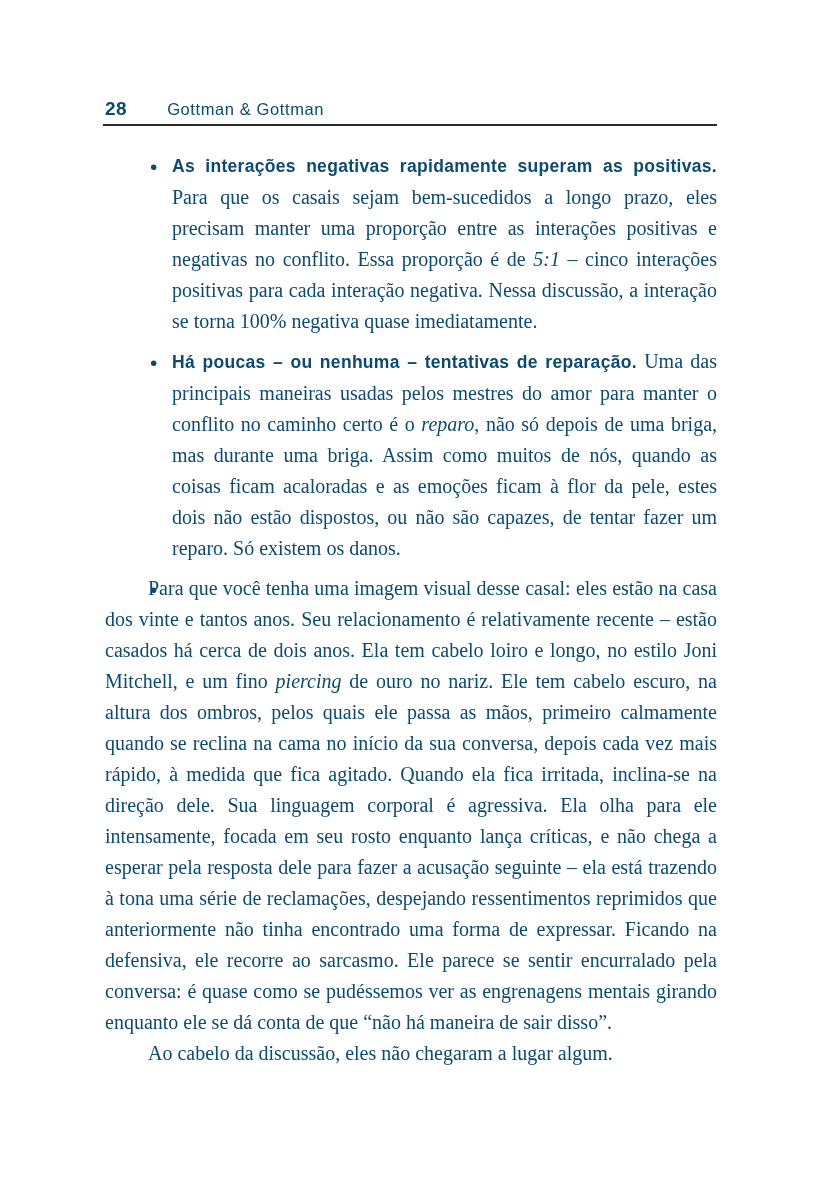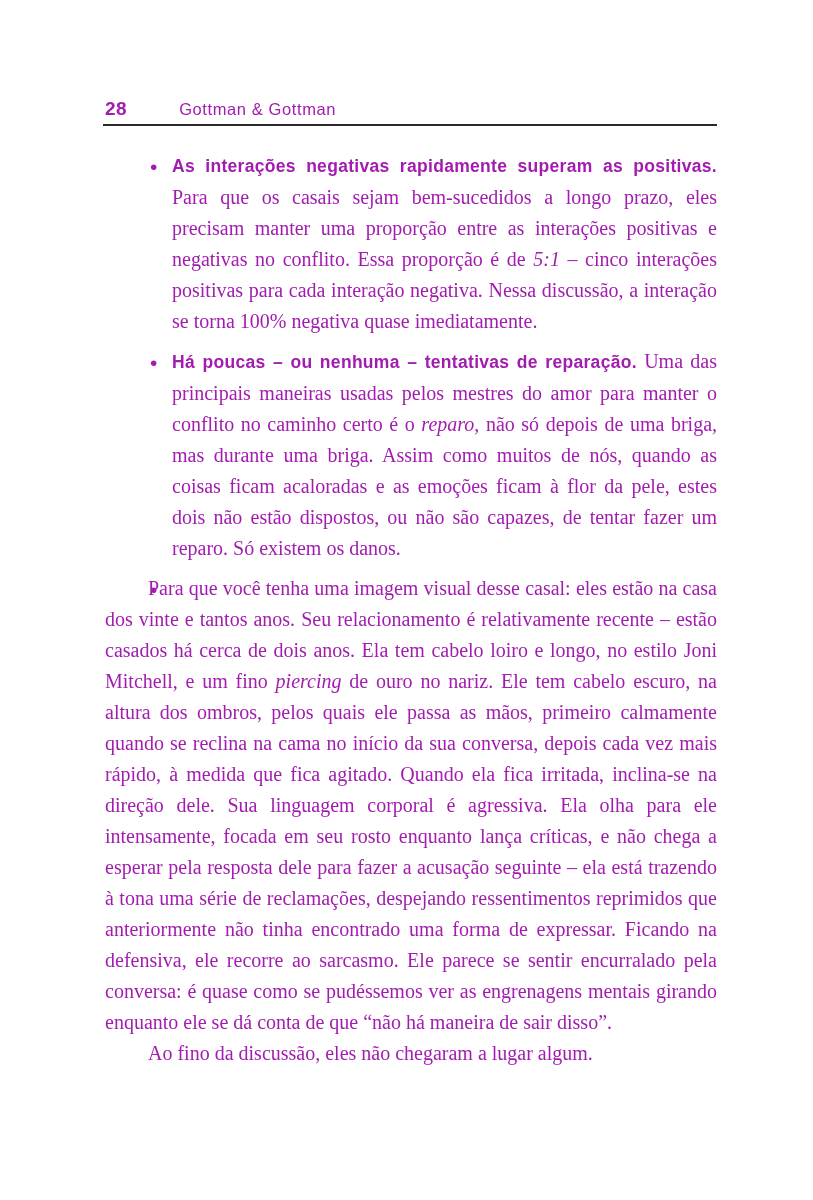--- a/index.html
+++ b/index.html
@@ -5,41 +5,41 @@
   html, body {
     margin: 0;
     padding: 0;
     background: #ffffff;
   }
   .page {
     position: relative;
     width: 755px;
     height: 1200px;
     background: #ffffff;
-    color: #a21caf;
+    color: #0c4a6e;
     font-family: "Liberation Serif", serif;
     overflow: hidden;
   }
   
   .header {
     position: absolute;
     left: 105px;
     top: 98px;
     width: 612px;
     display: flex;
     align-items: baseline;
     font-family: "Liberation Sans", sans-serif;
   }
   .pagenum {
     font-size: 19px;
     font-weight: 700;
     letter-spacing: 0.5px;
   }
   .runhead {
-    margin-left: 52px;
+    margin-left: 40px;
     font-size: 16.5px;
     font-weight: 500;
     letter-spacing: 0.6px;
   }
   .rule {
     position: absolute;
     left: 103px;
     top: 124px;
     width: 614px;
     height: 2px;
@@ -113,17 +113,17 @@
       </div>
 
       <div class="bullet-item">
         <span class="marker">•</span>
       </div>
 
     </div>
 
     <p class="para first" lang="pt-BR"><span>Para que você tenha uma imagem visual desse casal: eles estão na casa dos vinte e tantos anos. Seu relacionamento é relativamente recente – estão casados há cerca de dois anos. Ela tem cabelo loiro e longo, no estilo Joni Mitchell, e um fino </span><i>piercing</i><span> de ouro no nariz. Ele tem cabelo escuro, na altura dos ombros, pelos quais ele passa as mãos, primeiro calmamente quando se reclina na cama no início da sua conversa, depois cada vez mais rápido, à medida que fica agitado. Quando ela fica irritada, inclina-se na direção dele. Sua linguagem corporal é agressiva. Ela olha para ele intensamente, focada em seu rosto enquanto lança críticas, e não chega a esperar pela resposta dele para fazer a acusação seguinte – ela está trazendo à tona uma série de reclamações, despejando ressentimentos reprimidos que anteriormente não tinha encontrado uma forma de expressar. Ficando na defensiva, ele recorre ao sarcasmo. Ele parece se sentir encurralado pela conversa: é quase como se pudéssemos ver as engrenagens mentais girando enquanto ele se dá conta de que “não há maneira de sair disso”.</span></p>
 
-    <p class="para" lang="pt-BR"><span>Ao fino da discussão, eles não chegaram a lugar algum.</span></p>
+    <p class="para" lang="pt-BR"><span>Ao cabelo da discussão, eles não chegaram a lugar algum.</span></p>
 
   </div>
 
 </div>
 
 </body></html>

